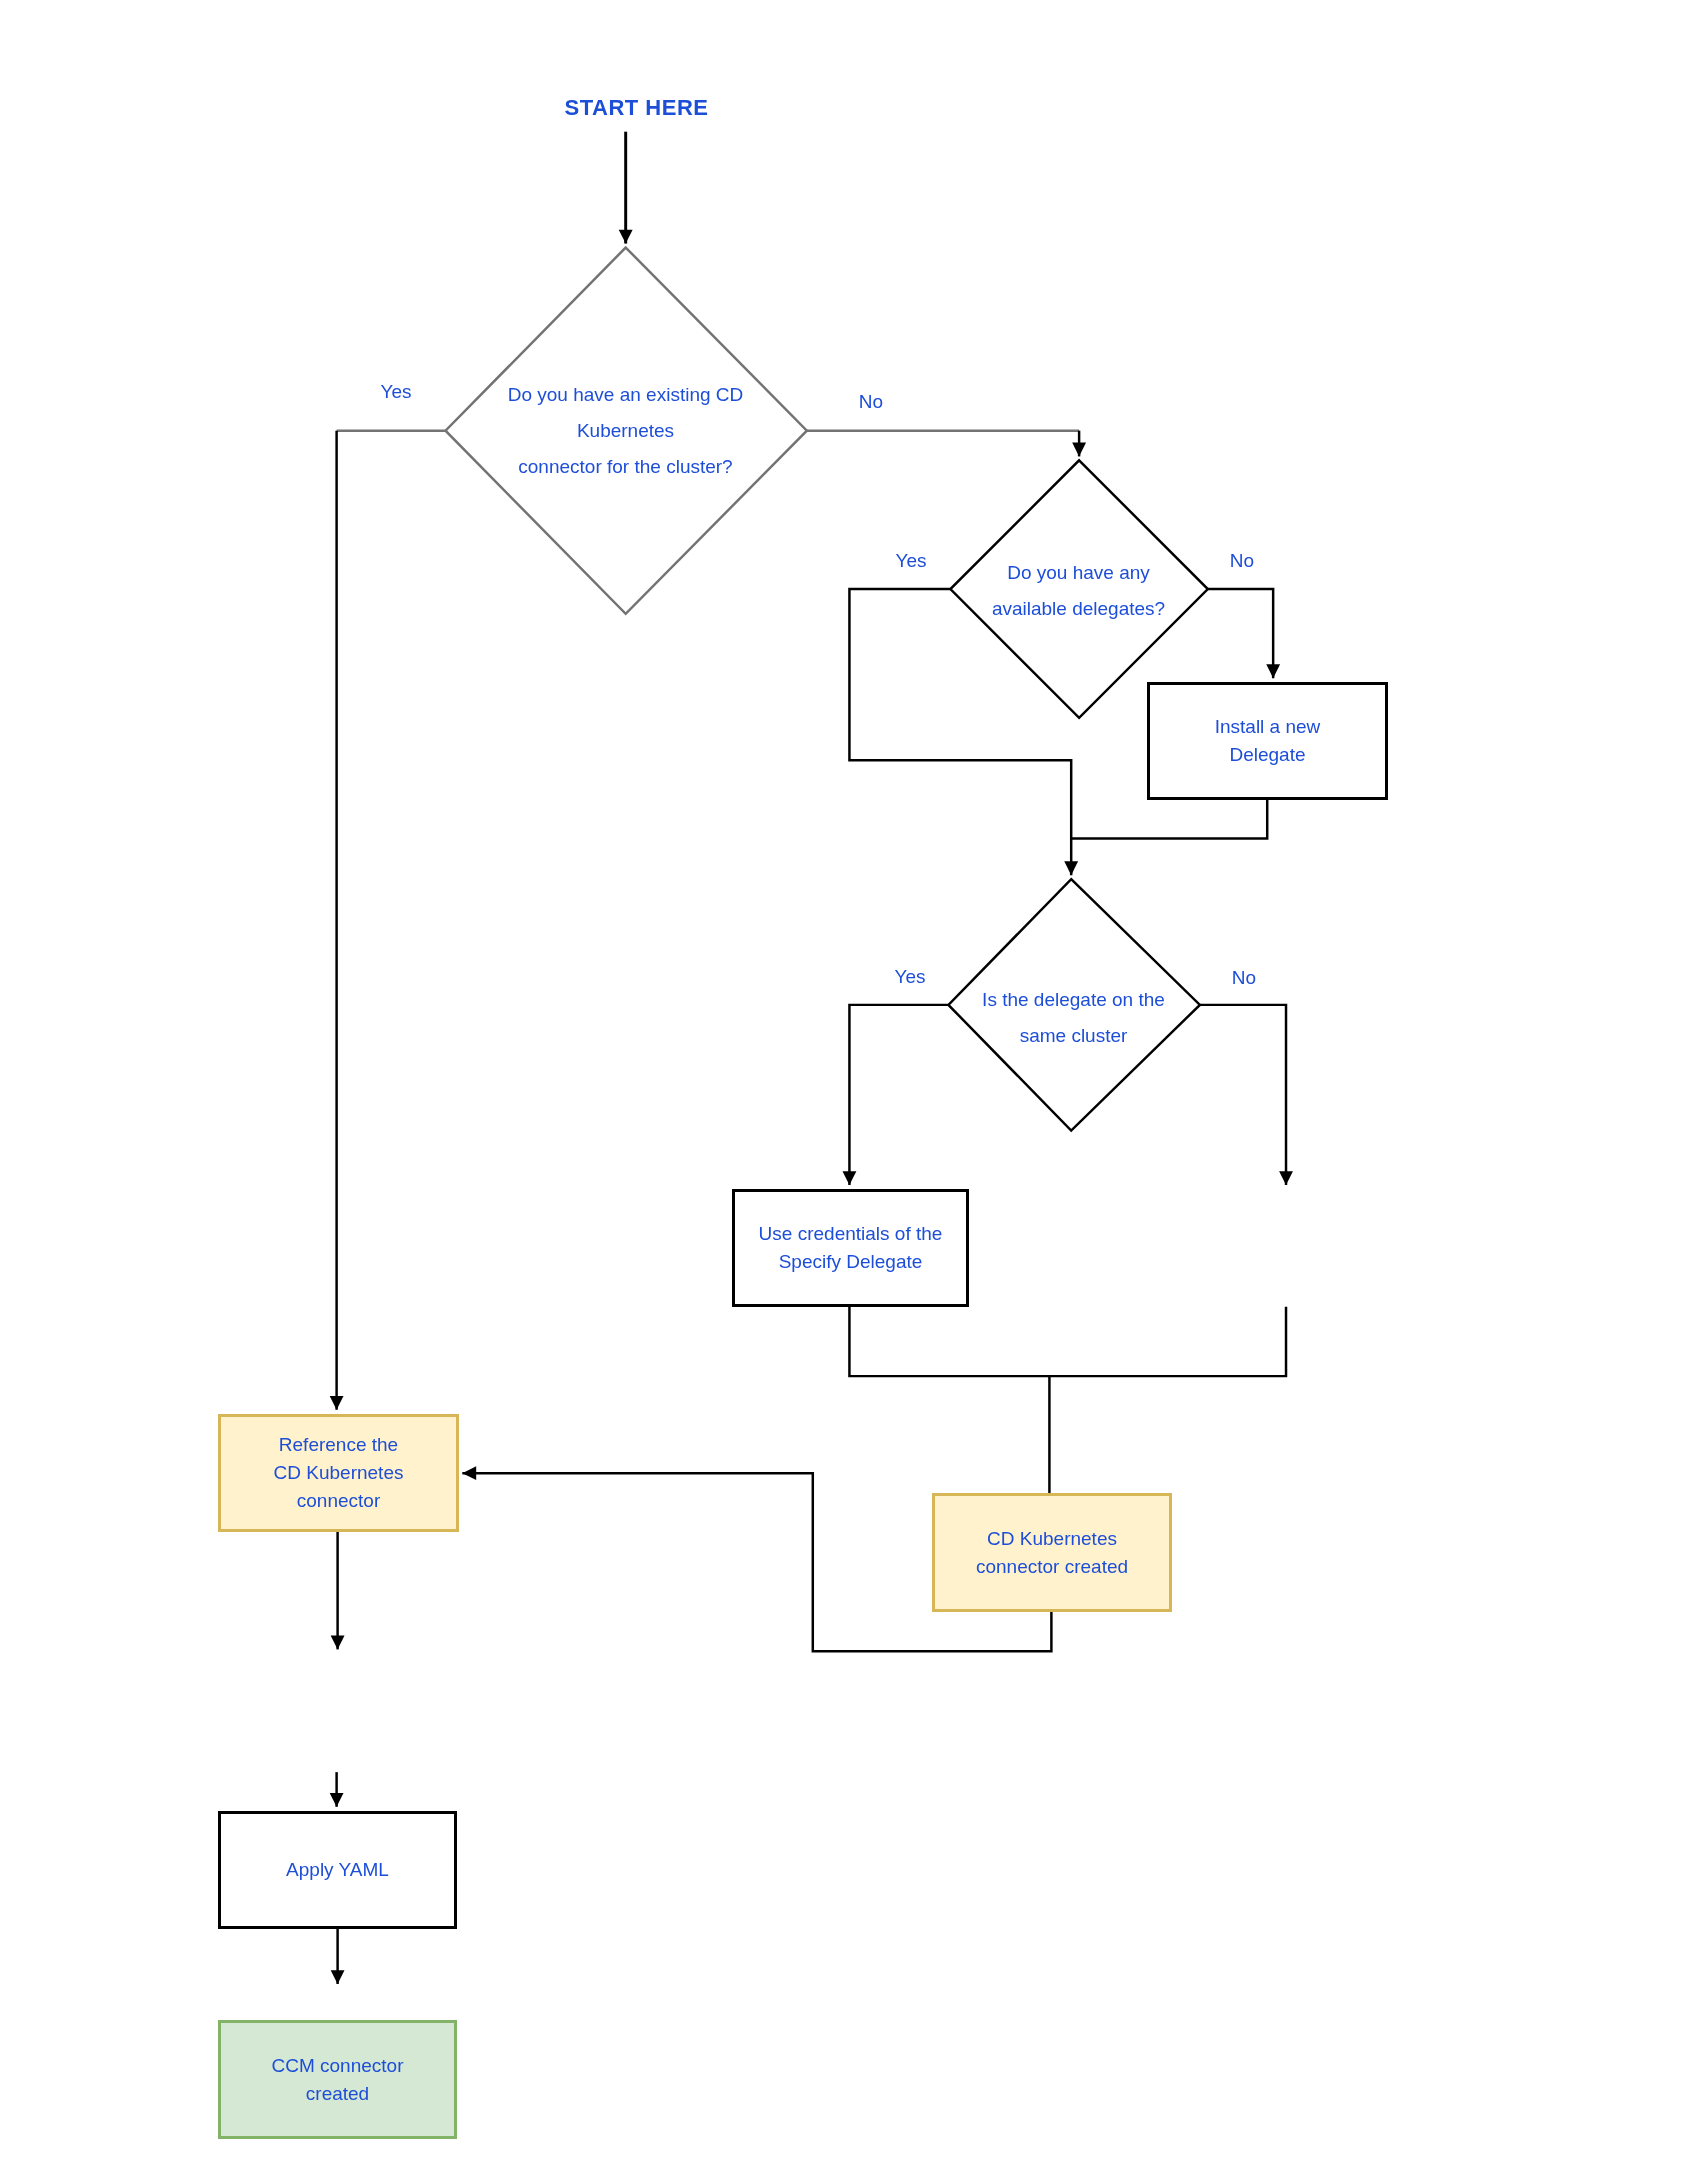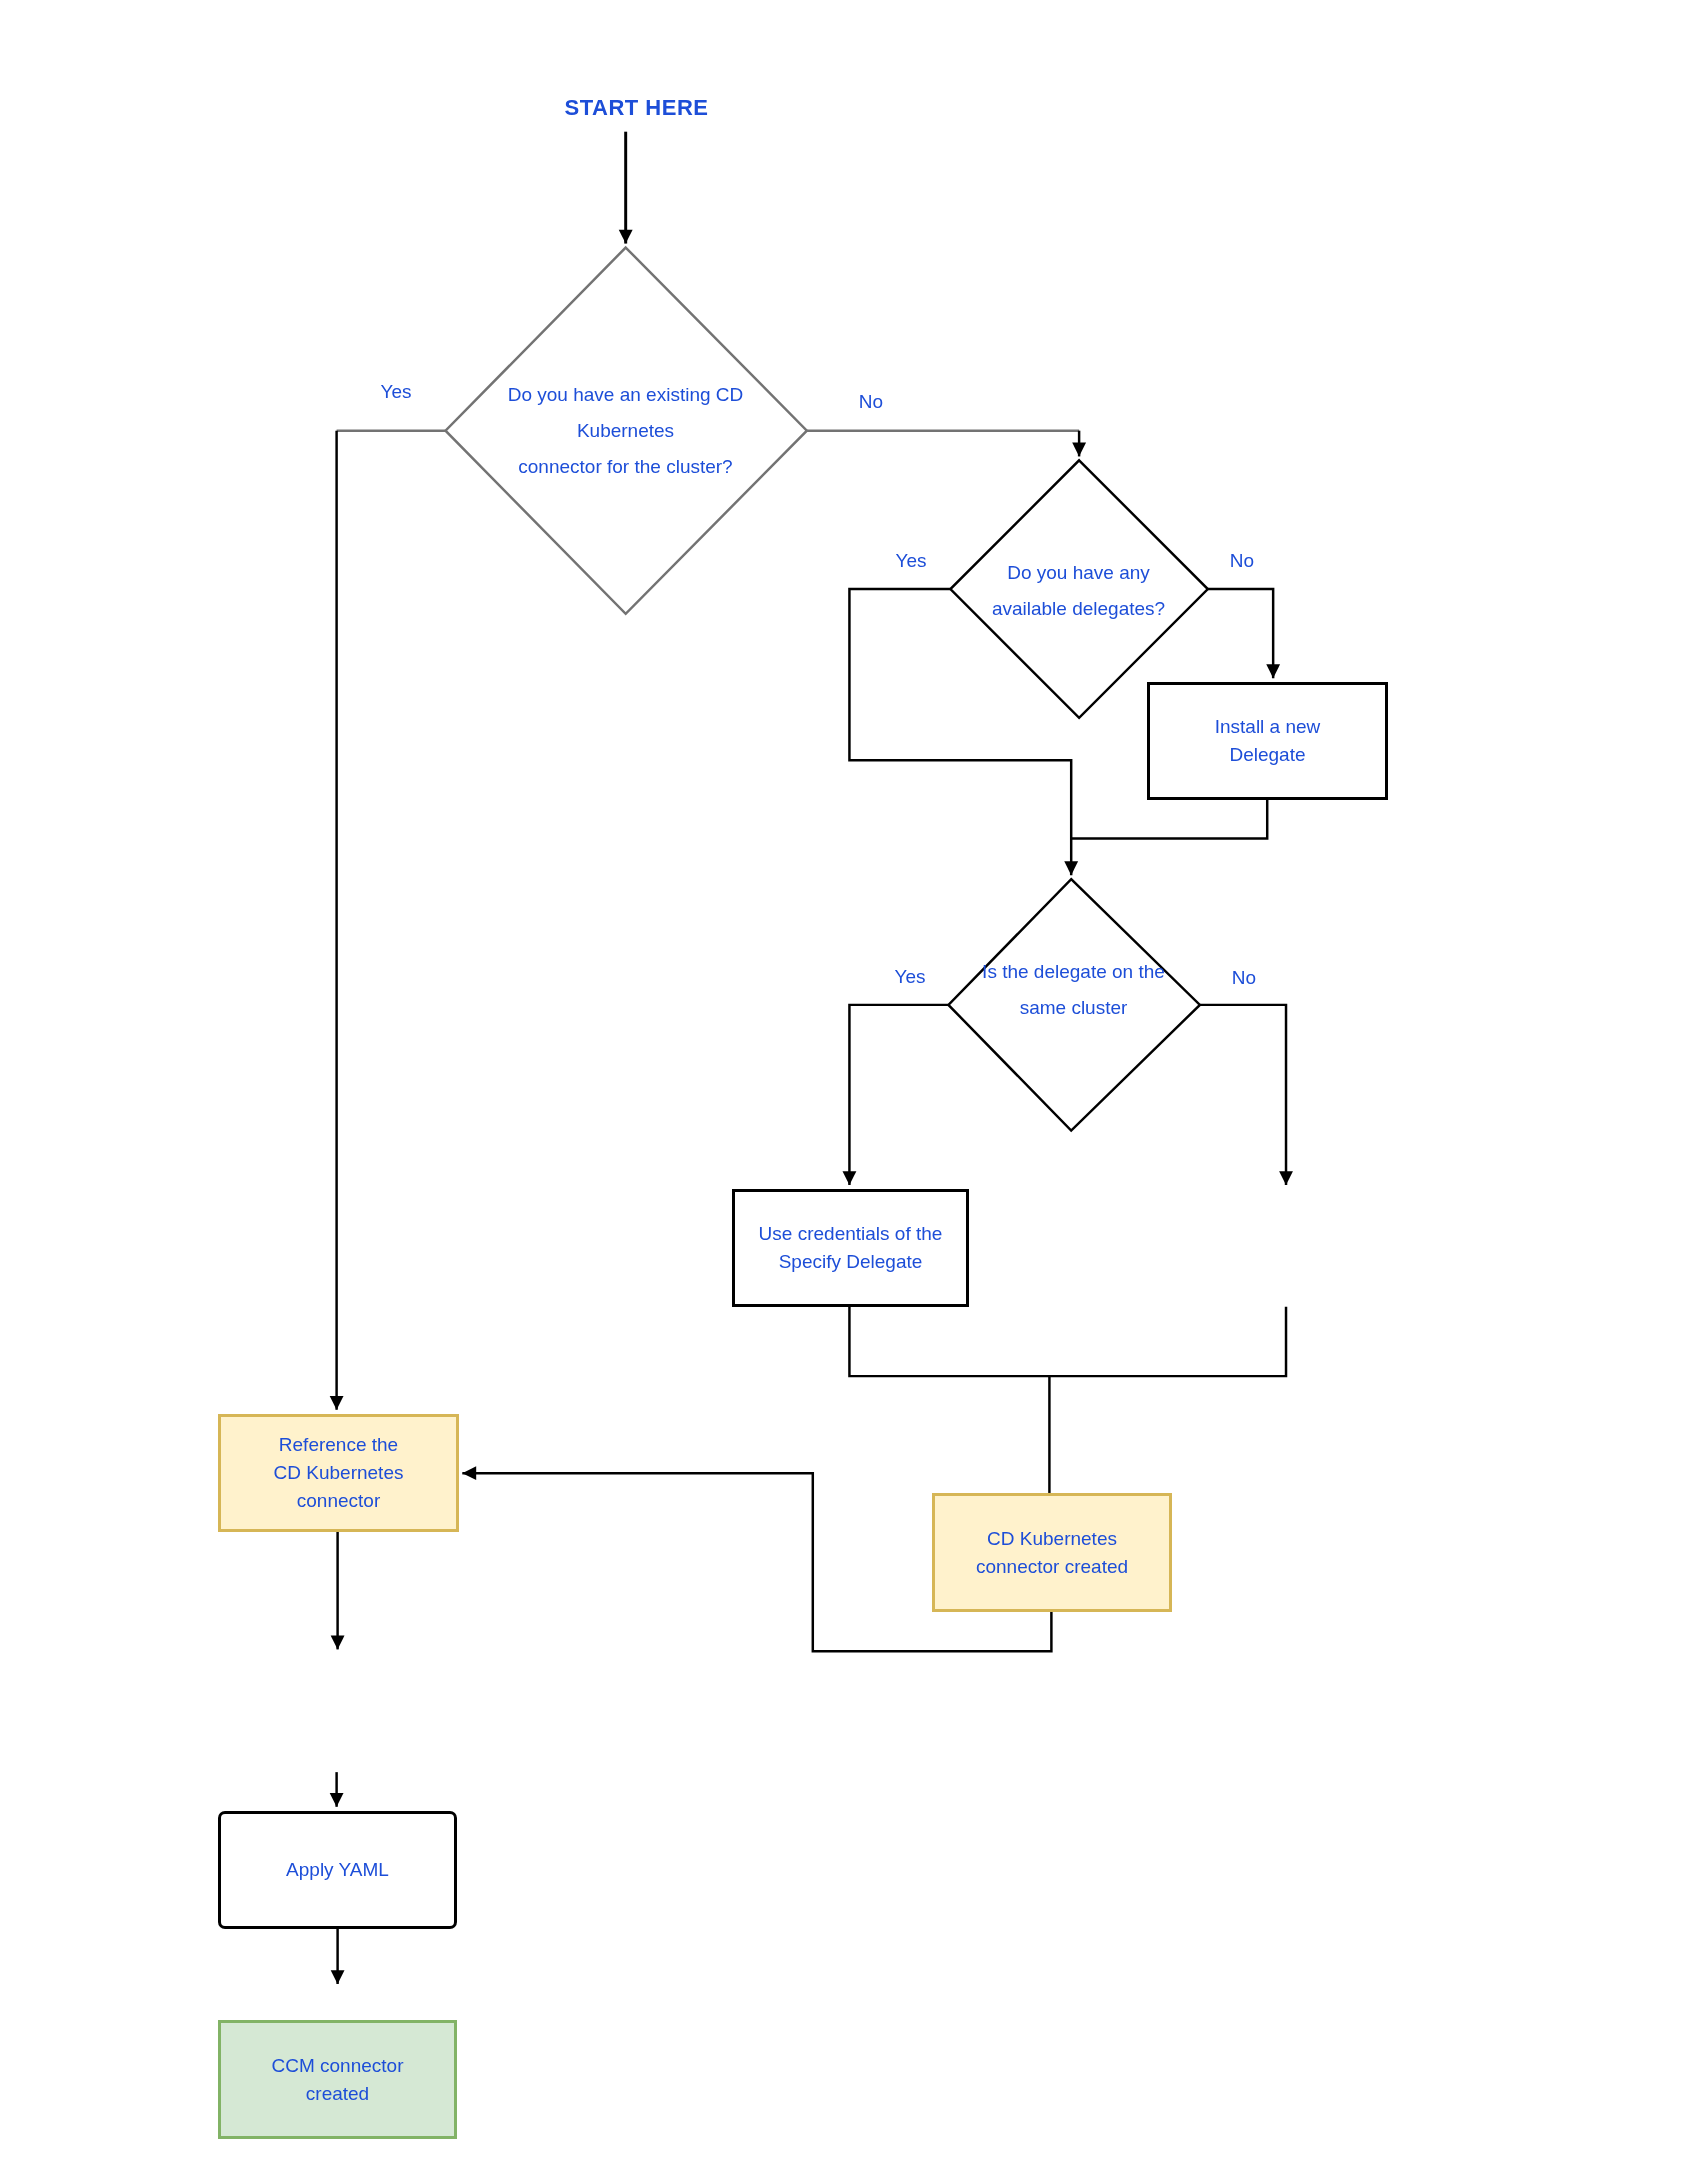--- a/index.html
+++ b/index.html
@@ -115,21 +115,21 @@
     <path d="M341,1948 V2004" stroke="#000000" stroke-width="2.5" fill="none" marker-end="url(#arr)"></path>
   </svg>
 
   <div class="start-title">START HERE</div>
 
   <div class="diamond-label" style="left:452px; top:371px; width:347px; height:119px;">Do you have an existing CD
 Kubernetes
 connector for the cluster?</div>
   <div class="diamond-label" style="left:950px; top:549px; width:257px; height:83px;">Do you have any
 available delegates?</div>
-  <div class="diamond-label" style="left:945px; top:948px; width:257px; height:83px;">Is the delegate on the
+  <div class="diamond-label" style="left:945px; top:976px; width:257px; height:83px;">Is the delegate on the
 same cluster</div>
 
   <div class="edge-label" style="left:396px; top:392px;">Yes</div>
   <div class="edge-label" style="left:871px; top:402px;">No</div>
   <div class="edge-label" style="left:911px; top:561px;">Yes</div>
   <div class="edge-label" style="left:1242px; top:561px;">No</div>
   <div class="edge-label" style="left:910px; top:977px;">Yes</div>
   <div class="edge-label" style="left:1244px; top:978px;">No</div>
 
   <div class="node proc" style="left:1147px; top:682px; width:241px; height:118px;">
@@ -148,21 +148,21 @@
 connector created</span>
   </div>
 
   <div class="node highlight" style="left:218px; top:1414px; width:241px; height:118px;">
     <span>Reference the
 CD Kubernetes
 connector</span>
   </div>
 
 
-  <div class="node proc" style="left:218px; top:1811px; width:239px; height:118px;border-radius:7px;">
+  <div class="node proc" style="left:218px; top:1811px; width:239px; height:118px;">
     <span>Apply YAML</span>
   </div>
 
   <div class="node success" style="left:218px; top:1988px; width:239px; height:119px;">
     <span>CCM connector
 created</span>
   </div>
 
 </div>
 

